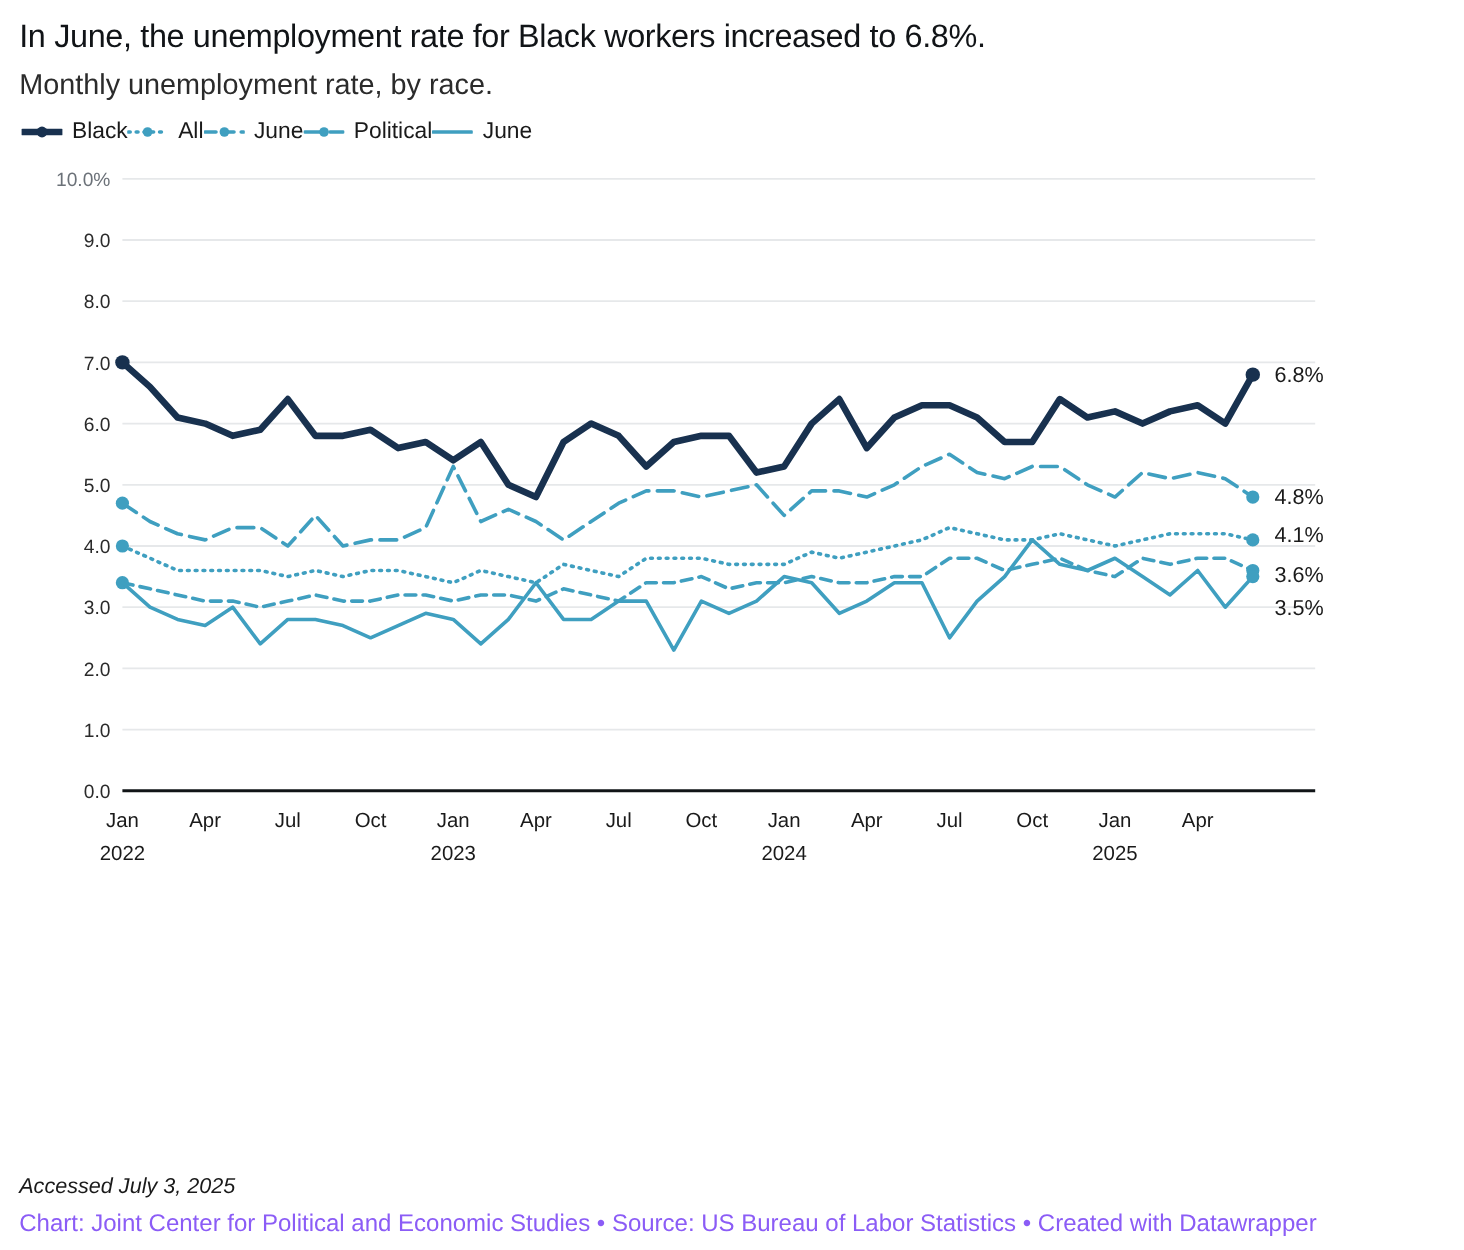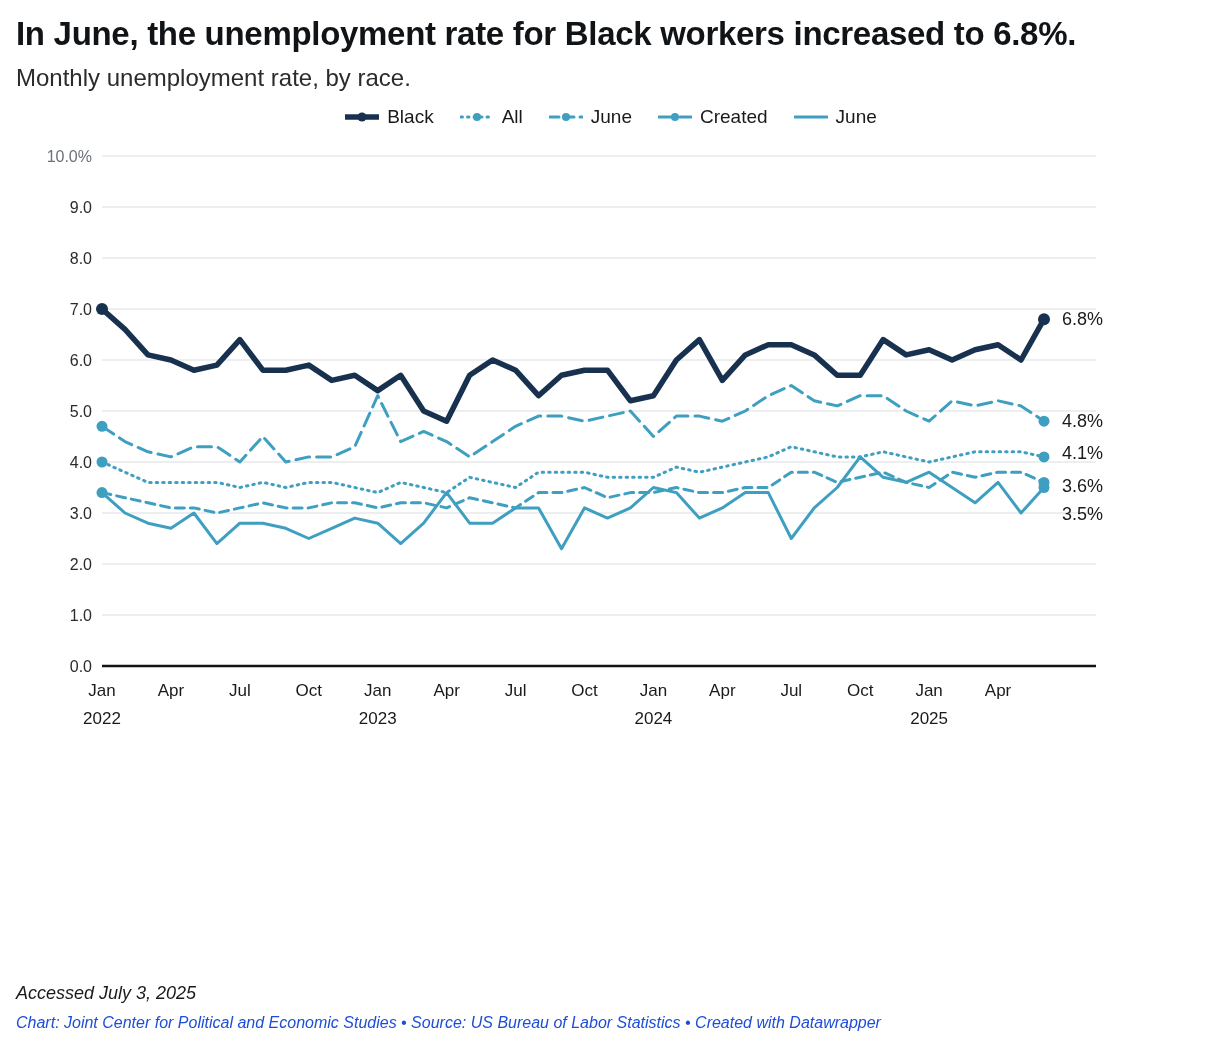--- a/index.html
+++ b/index.html
@@ -5,39 +5,39 @@
   html,body{margin:0;padding:0;}
   body{
     width:1220px;height:1042px;
     background:#ffffff;
     font-family:"Liberation Sans", sans-serif;
     color:#1a1a1a;
     overflow:hidden;
   }
   .page{position:relative;width:1220px;height:1042px;box-sizing:border-box;padding:14px 16px 0 16px;}
   .title{
-    font-size:33px;font-weight:bold;line-height:1.22;letter-spacing:-0.3px;
+    font-size:27px;font-weight:normal;line-height:1.22;letter-spacing:-0.3px;
     color:#111417;margin:0 0 10px 0;max-width:1200px;
   }
   .subtitle{
     font-size:24px;color:#2b2b2b;margin:0 0 14px 0;font-weight:400;
   }
-  .legend{display:flex;align-items:center;gap:26px;margin:0 0 10px 2px;justify-content:center;}
+  .legend{display:flex;align-items:center;margin:0 0 10px 2px;}
   .legend-item{display:flex;align-items:center;gap:8px;}
   .legend-label{font-size:19px;color:#1a1a1a;}
   .legend-key{width:34px;height:14px;display:block;}
   .chart-wrap{position:relative;width:1188px;height:640px;}
   svg.chart{display:block;}
   .axis-label{font-size:16px;fill:#6b7178;font-family:"Liberation Sans",sans-serif;}
   .axis-label-dark{font-size:16px;fill:#2a2a2a;font-family:"Liberation Sans",sans-serif;}
   .xtick{font-size:17px;fill:#1a1a1a;font-family:"Liberation Sans",sans-serif;}
   .endlabel{font-size:18px;fill:#1a1a1a;font-family:"Liberation Sans",sans-serif;}
   .footer{position:absolute;left:16px;bottom:10px;width:1190px;}
   .accessed{font-size:18px;font-style:italic;color:#1a1a1a;margin-bottom:10px;}
-  .credit{font-size:16px;color:#1d4ed8;font-style:italic;}
+  .credit{font-size:20px;color:#8b5cf6;}
 </style>
 </head>
 <body>
 
 <div class="page">
 
   <h1 class="title">In June, the unemployment rate for Black workers increased to 6.8%.</h1>
   <div class="subtitle">Monthly unemployment rate, by race.</div>
 
   <div class="legend" id="legend">
@@ -60,21 +60,21 @@
           <line x1="1" y1="7" x2="33" y2="7" stroke="#3f9fc0" stroke-width="3" stroke-linecap="round" stroke-dasharray="9,6"></line>
           <circle cx="17" cy="7" r="4" fill="#3f9fc0"></circle>
         </svg>
         <span class="legend-label">June</span>
       </div>
       <div class="legend-item">
         <svg class="legend-key" viewBox="0 0 34 14">
           <line x1="1" y1="7" x2="33" y2="7" stroke="#3f9fc0" stroke-width="3" stroke-linecap="round" stroke-dasharray="14,7"></line>
           <circle cx="17" cy="7" r="4" fill="#3f9fc0"></circle>
         </svg>
-        <span class="legend-label">Created</span>
+        <span class="legend-label">Political</span>
       </div>
       <div class="legend-item">
         <svg class="legend-key" viewBox="0 0 34 14">
           <line x1="1" y1="7" x2="33" y2="7" stroke="#3f9fc0" stroke-width="3" stroke-linecap="round"></line>
         </svg>
         <span class="legend-label">June</span>
       </div>
     </div>
 
   <div class="chart-wrap">

